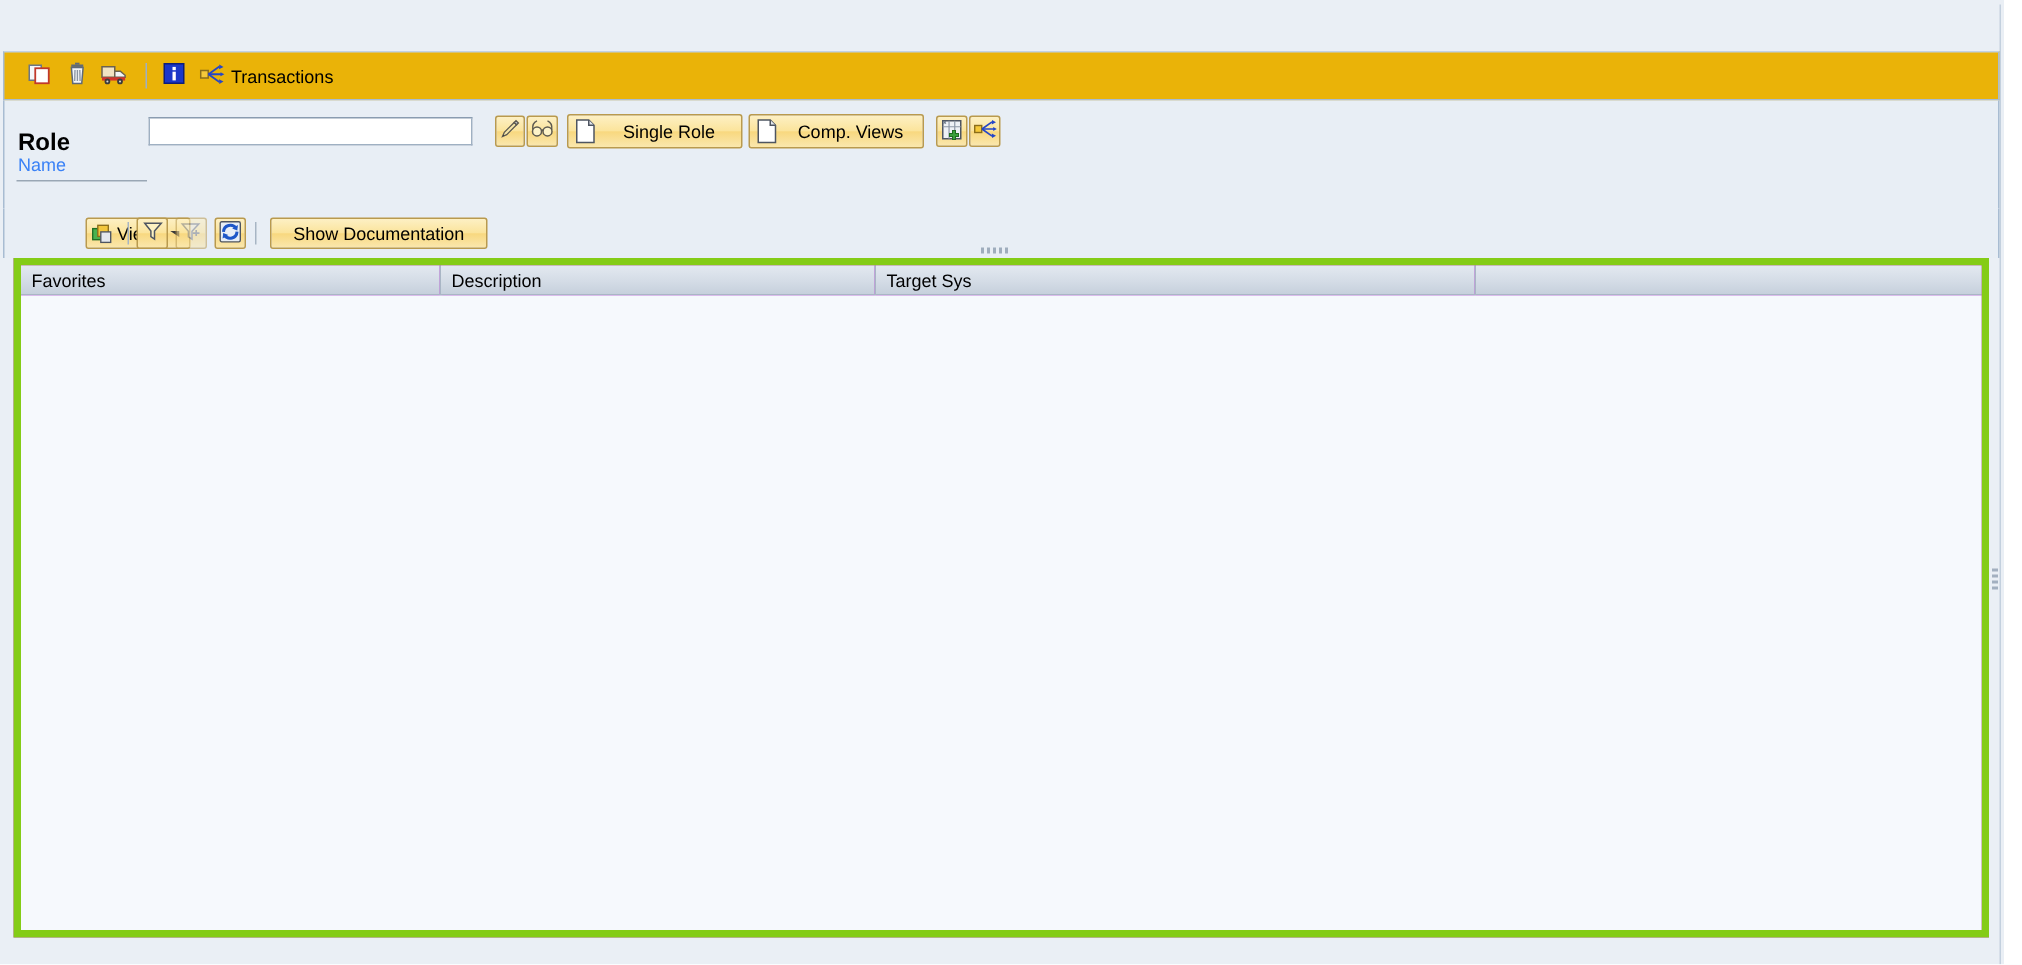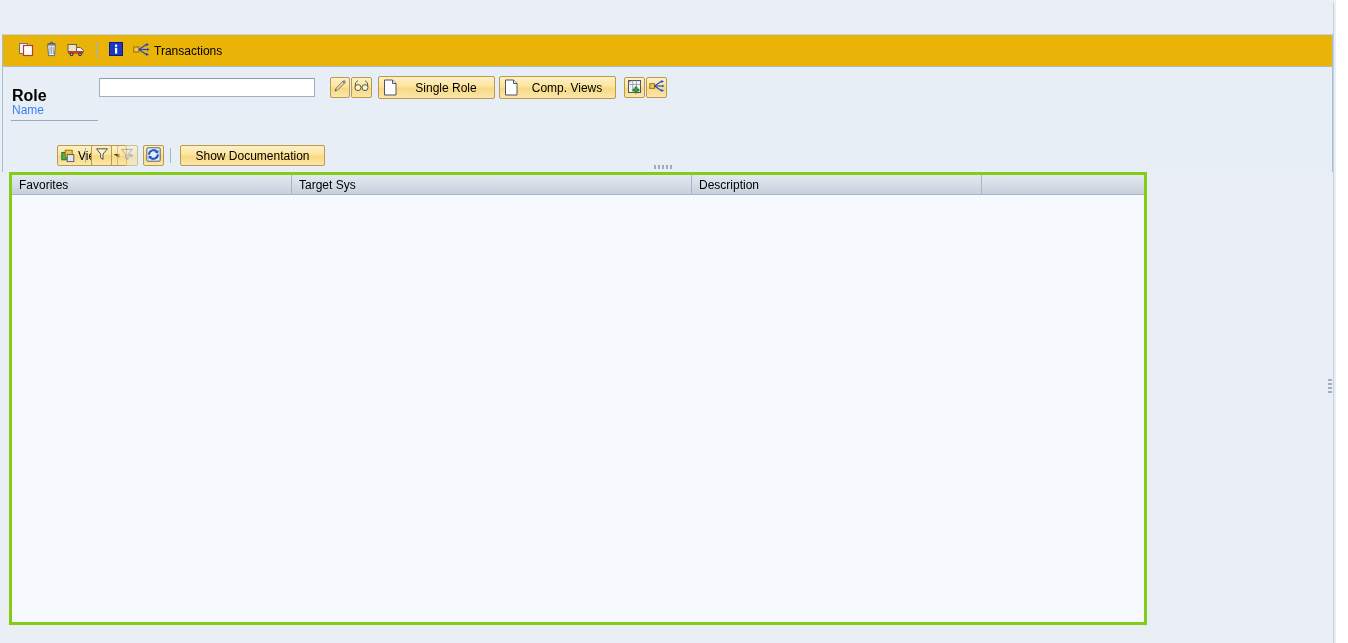--- a/index.html
+++ b/index.html
@@ -207,24 +207,24 @@
   .splitter-dots i {
     width: 2px; height: 4px;
     background: #9fadbd;
     display: block;
   }
 
   
   .grid {
     position: absolute;
     left: 9px; top: 172px;
-    width: 1138px;
+    width: 1317px;
     height: 453px;
     box-sizing: border-box;
-    border: 3px solid #84cc16;
+    border: 5px solid #84cc16;
     background: #d946ef;
   }
   .grid-head {
     position: absolute;
     left: 0; top: 0;
     width: 100%;
     height: 20px;
     display: flex;
     box-sizing: border-box;
   }
@@ -495,22 +495,22 @@
     <i></i>
       <i></i>
       <i></i>
       <i></i>
       <i></i>
   </div>
 
   <div class="grid">
     <div class="grid-head">
       <div class="gh" style="width:280px;">Favorites</div>
+      <div class="gh" style="width:290px;">Description</div>
       <div class="gh" style="width:400px;">Target Sys</div>
-      <div class="gh" style="width:290px;">Description</div>
       <div class="gh" style="flex:1;"></div>
     </div>
     <div class="col-divider" style="left:280px;"></div>
     <div class="grid-body"></div>
   </div>
 
   <div class="vsplit-handle">
     <i></i>
       <i></i>
       <i></i>

